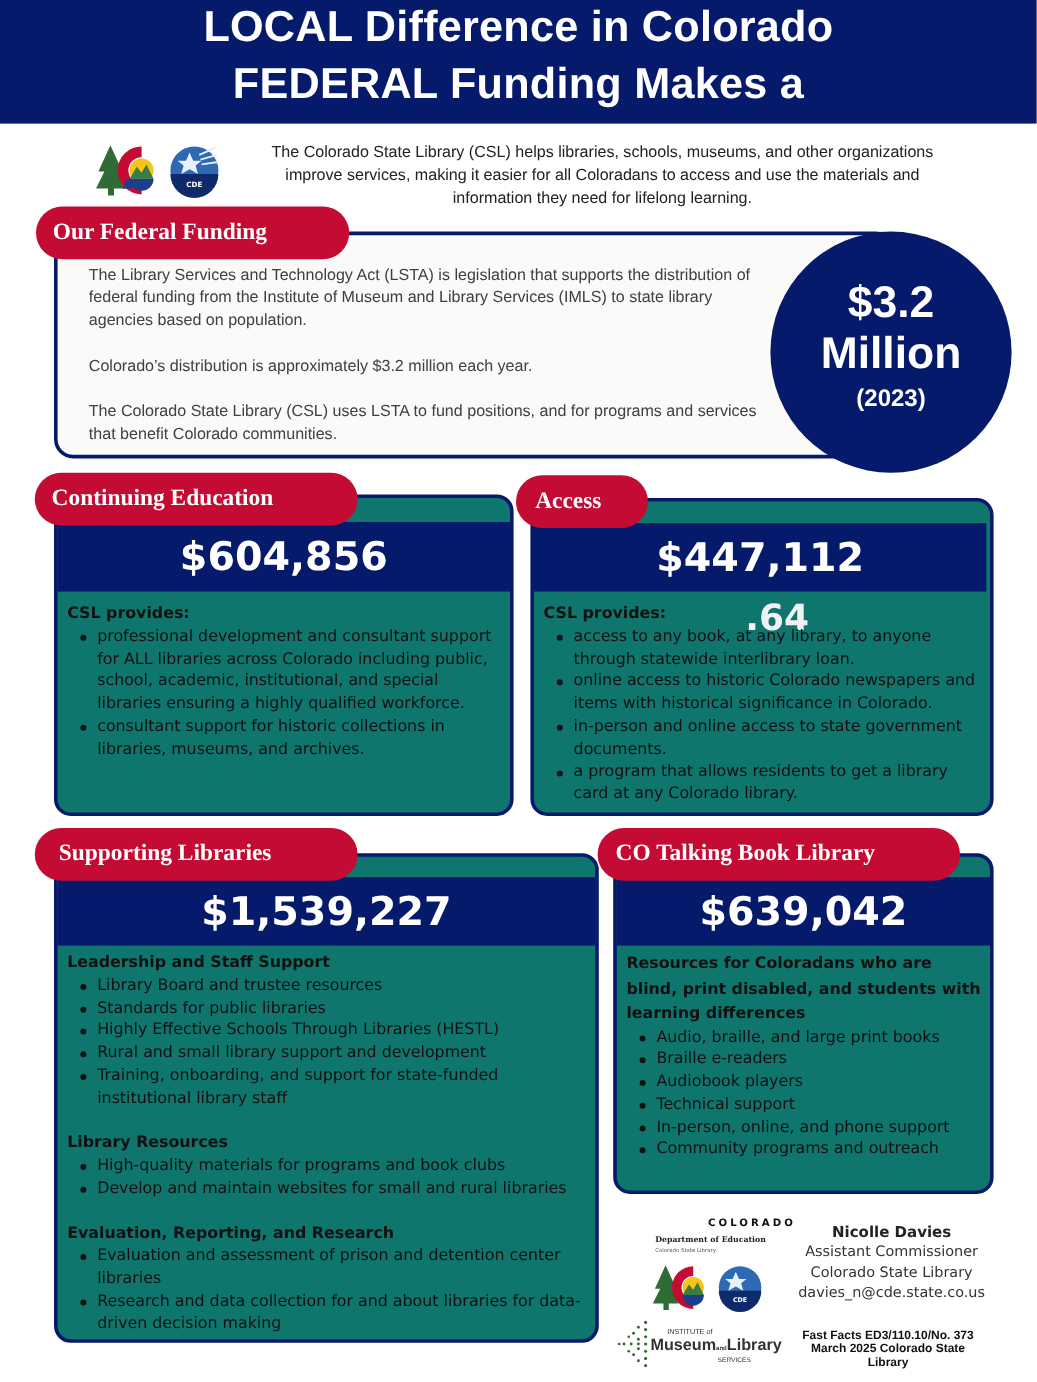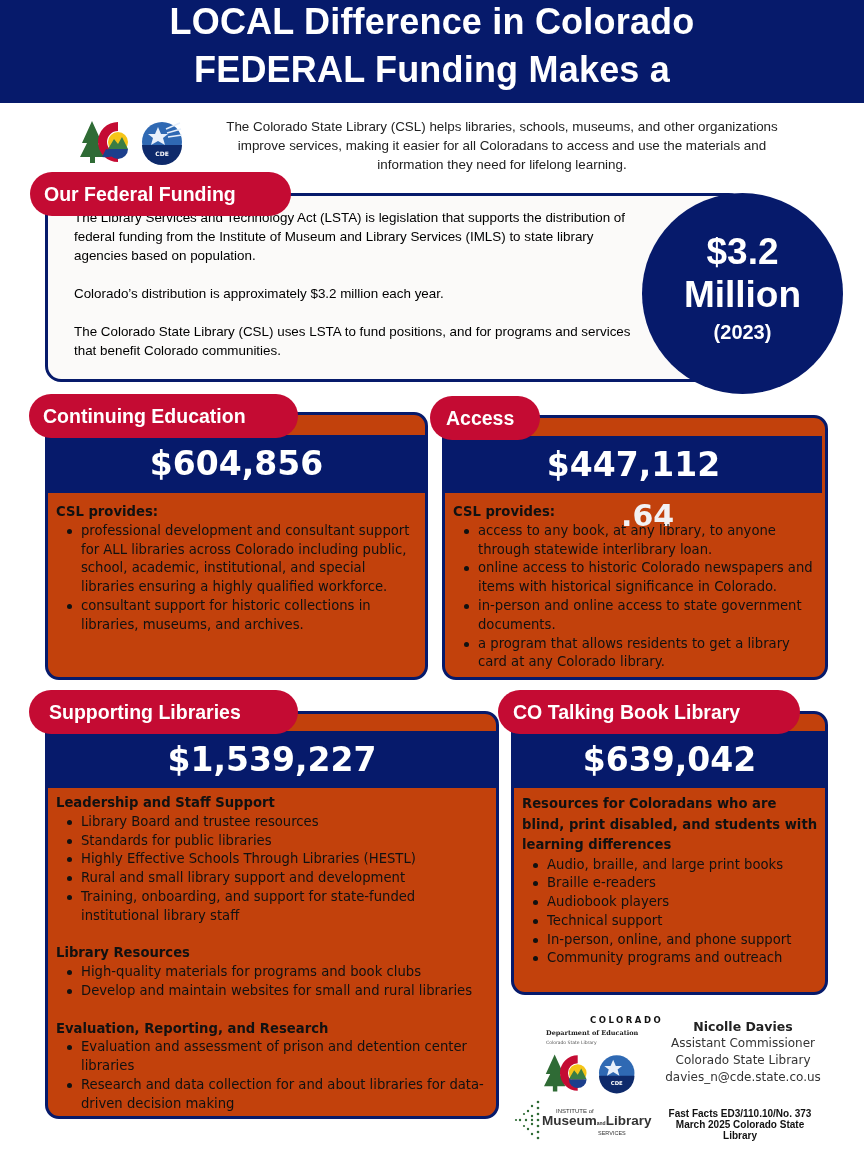--- a/index.html
+++ b/index.html
@@ -19,46 +19,46 @@
   .logo-top { position: absolute; left: 80px; top: 119px; width: 106px; height: 46px; }
 
   .intro {
     position: absolute; left: 210px; top: 117px; width: 584px;
     font-family: "Liberation Sans", sans-serif; font-size: 13.4px; line-height: 19px;
     text-align: center; color: #222;
   }
 
   .pill {
     position: absolute; background: #c40b33; color: #fff;
-    font-family: Liberation Sans, sans-serif; font-weight: 700;
+    font-family: Liberation Serif, serif; font-weight: 700;
     font-size: 19.5px; border-radius: 22px; height: 44px; line-height: 44px;
     padding: 0 14px; white-space: nowrap; z-index: 5;
   }
 
   .federal-box {
     position: absolute; left: 45px; top: 193px; width: 700px; height: 189px;
     border: 3px solid #061a6b; border-radius: 16px; background: #fbfaf9;
   }
   .federal-text {
-    position: absolute; left: 74px; top: 208px; width: 560px;
-    font-family: "Liberation Sans", sans-serif; font-size: 13.4px; line-height: 19px; color: #000000;
+    position: absolute; left: 74px; top: 219px; width: 560px;
+    font-family: "Liberation Sans", sans-serif; font-size: 13.4px; line-height: 19px; color: #404040;
   }
   .federal-text p { margin-bottom: 19px; }
 
   .circle {
     position: absolute; left: 642px; top: 193px; width: 201px; height: 201px;
     border-radius: 50%; background: #061a6b; color: #fff; text-align: center; z-index: 6;
     font-family: "Liberation Sans", sans-serif; font-weight: 700;
   }
   .circle .amt { font-size: 37px; line-height: 42px; margin-top: 38px; }
   .circle .unit { font-size: 37px; line-height: 44px; }
   .circle .year { font-size: 20px; line-height: 22px; margin-top: 4px; }
 
   .card {
-    position: absolute; border: 3px solid #061a6b; border-radius: 14px; background: #c2410c;
+    position: absolute; border: 3px solid #061a6b; border-radius: 14px; background: #0f766e;
   }
   .card .band {
     position: absolute; left: 0; right: 0; background: #061a6b; color: #fff;
     text-align: center; font-family: "DejaVu Sans", sans-serif; font-weight: 700;
   }
   .card .body {
     position: absolute; left: 8px; right: 6px;
     font-family: "DejaVu Sans", sans-serif; font-size: 13.2px; line-height: 18.8px; color: #111;
   }
   .card .body .head { font-weight: 700; }

